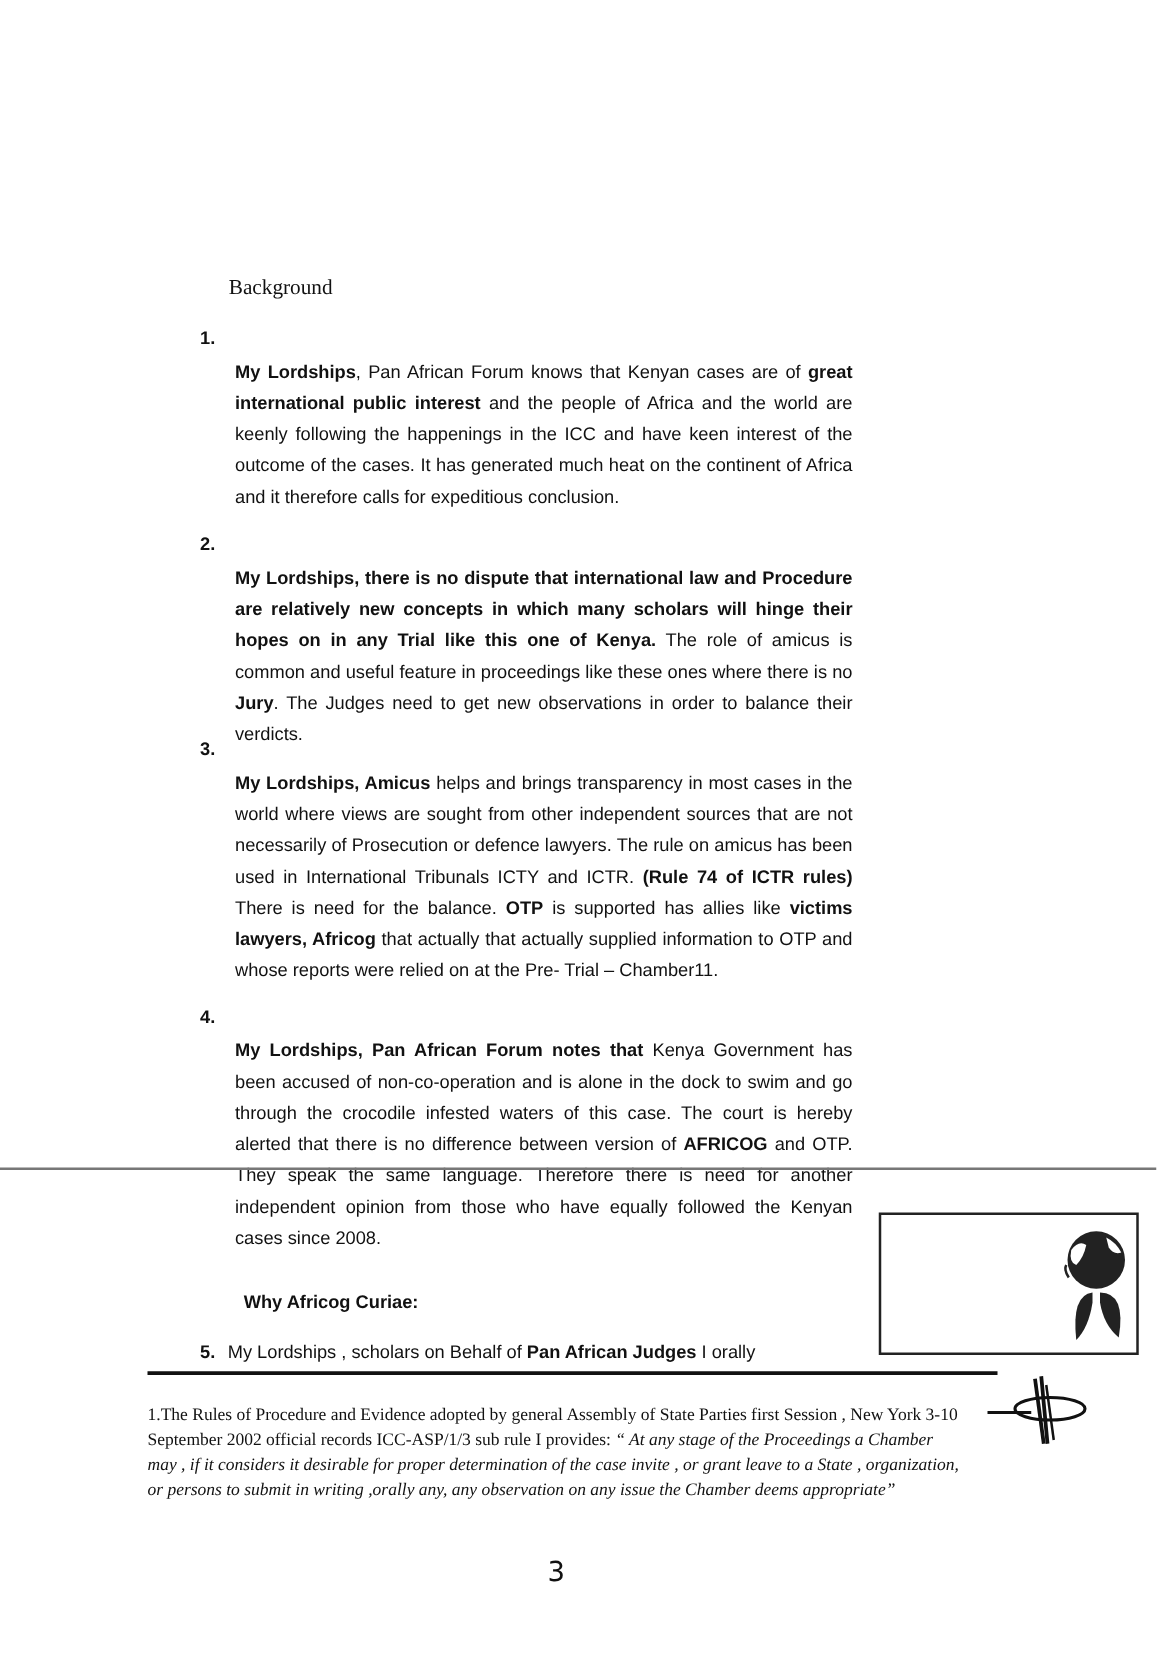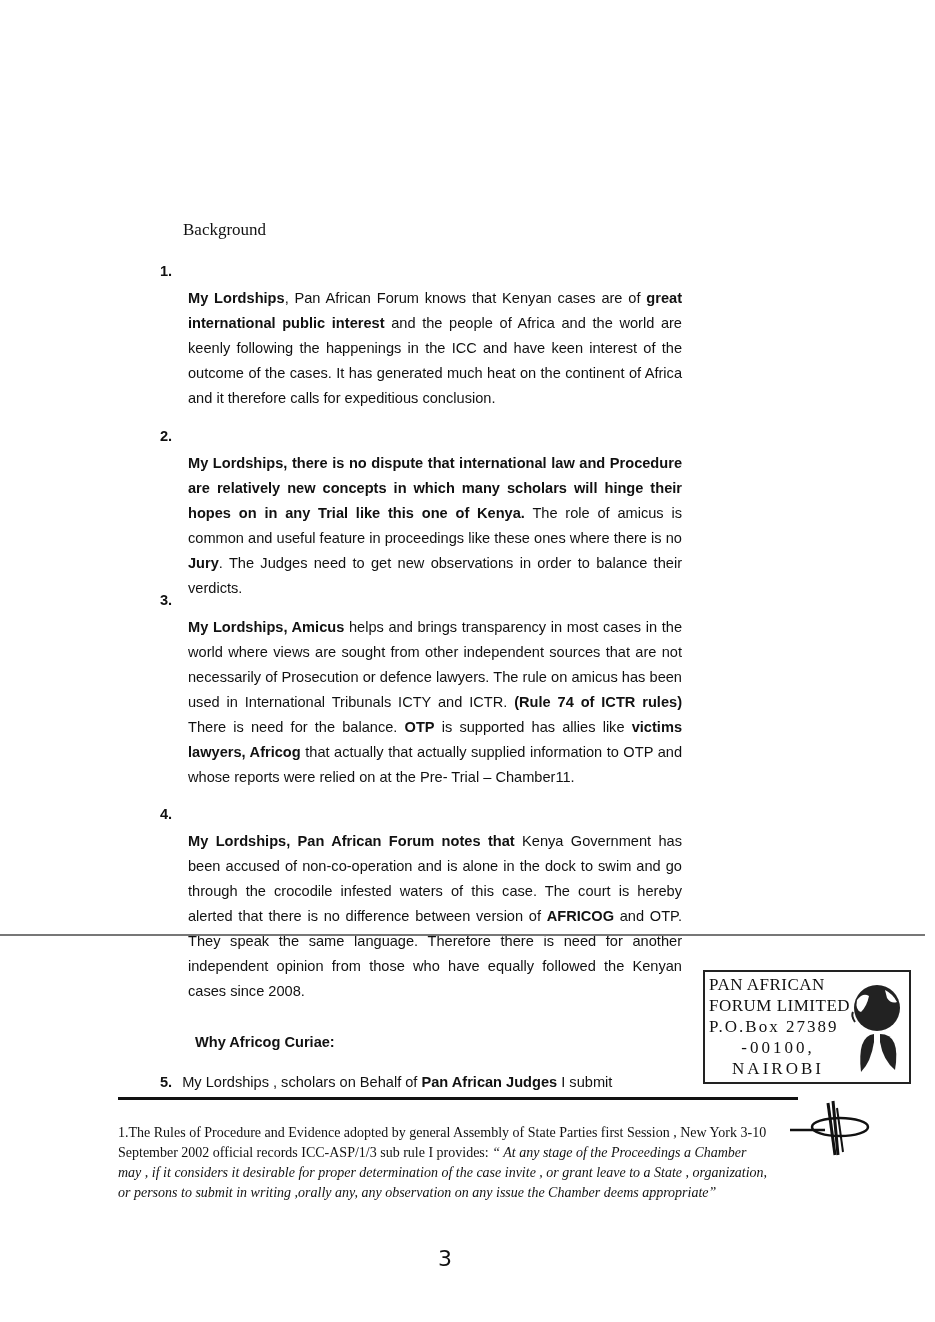--- a/index.html
+++ b/index.html
@@ -52,31 +52,24 @@
 <div id="p4" class="para sans">
   <span class="num">4.</span>
   <div class="body"><b>My Lordships, Pan African Forum notes that</b><span> Kenya Government has been accused of non-co-operation and is alone in the dock to swim and go through the crocodile infested waters of this case. The court is hereby alerted that there is no difference between version of </span><b>AFRICOG</b><span> and OTP. They speak the same language. Therefore there is need for another independent opinion from those who have equally followed the Kenyan cases since 2008.</span></div>
 </div>
 
 <div id="hline-mid"></div>
 
 <div id="why" class="sans">Why Africog Curiae:</div>
 
 <div id="p5" class="sans">
-  <span class="num">5.</span><span>My Lordships , scholars on Behalf of </span><b>Pan African Judges</b><span> I submit</span>
+  <span class="num">5.</span><span>My Lordships , scholars on Behalf of </span><b>Pan African Judges</b><span> I orally</span>
 </div>
 
 <div id="stamp">
-  <div class="txt">
-    <span style="display:block">PAN AFRICAN</span>
-    <span style="display:block">FORUM LIMITED</span>
-    <span style="display:block;letter-spacing:2px">P.O.Box 27389</span>
-    <span class="c">-00100,</span>
-    <span class="c">NAIROBI</span>
-  </div>
   <svg width="58" height="95" viewBox="0 0 58 95">
     <circle cx="30" cy="26" r="23" fill="#222"></circle>
     <path d="M10 18 Q16 10 22 14 Q20 24 14 30 Q8 28 10 18Z" fill="#fff"></path>
     <path d="M38 8 Q46 12 50 20 Q44 22 40 16Z" fill="#fff"></path>
     <path d="M6 30 Q4 34 8 40" stroke="#222" stroke-width="2" fill="none"></path>
     <path d="M27 52 Q10 54 14 90 Q24 80 27 60Z" fill="#222"></path>
     <path d="M33 52 Q54 52 48 88 Q36 78 33 60Z" fill="#222"></path>
   </svg>
 </div>
 

